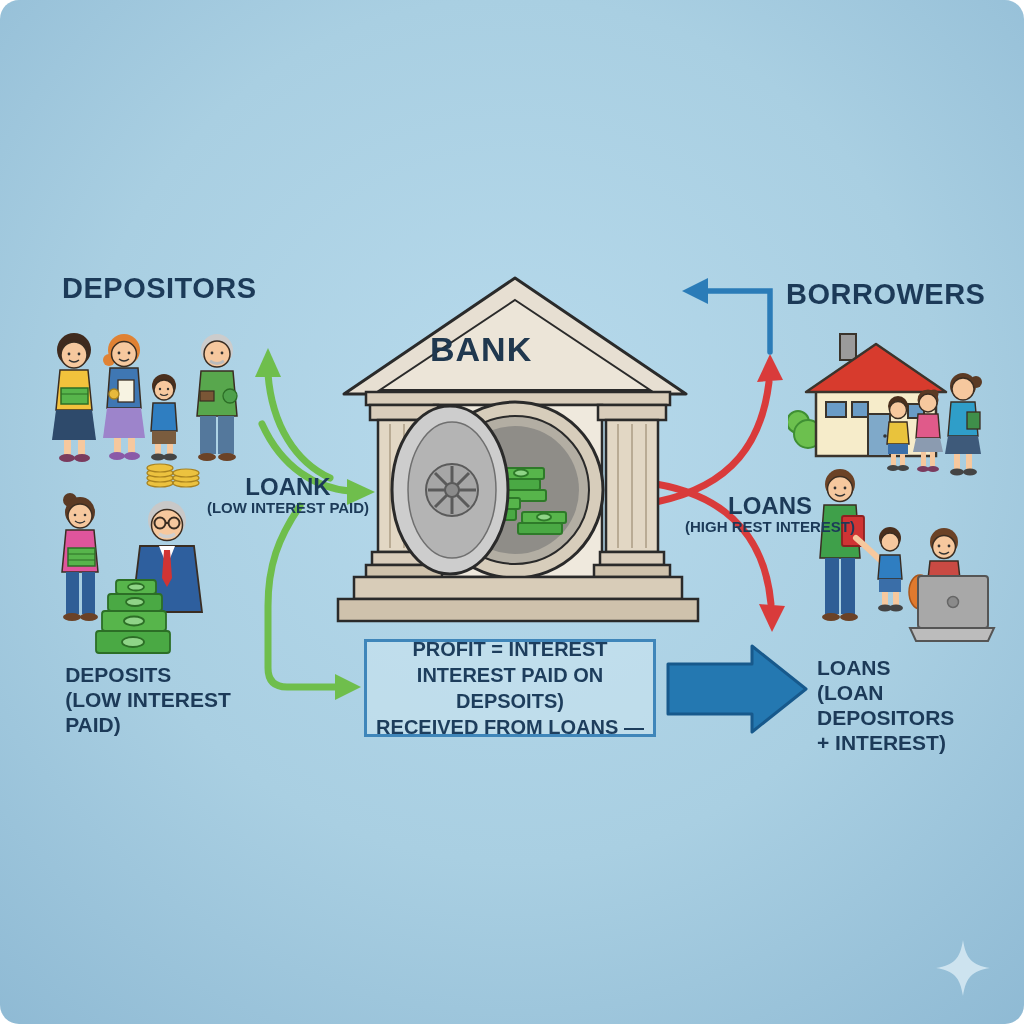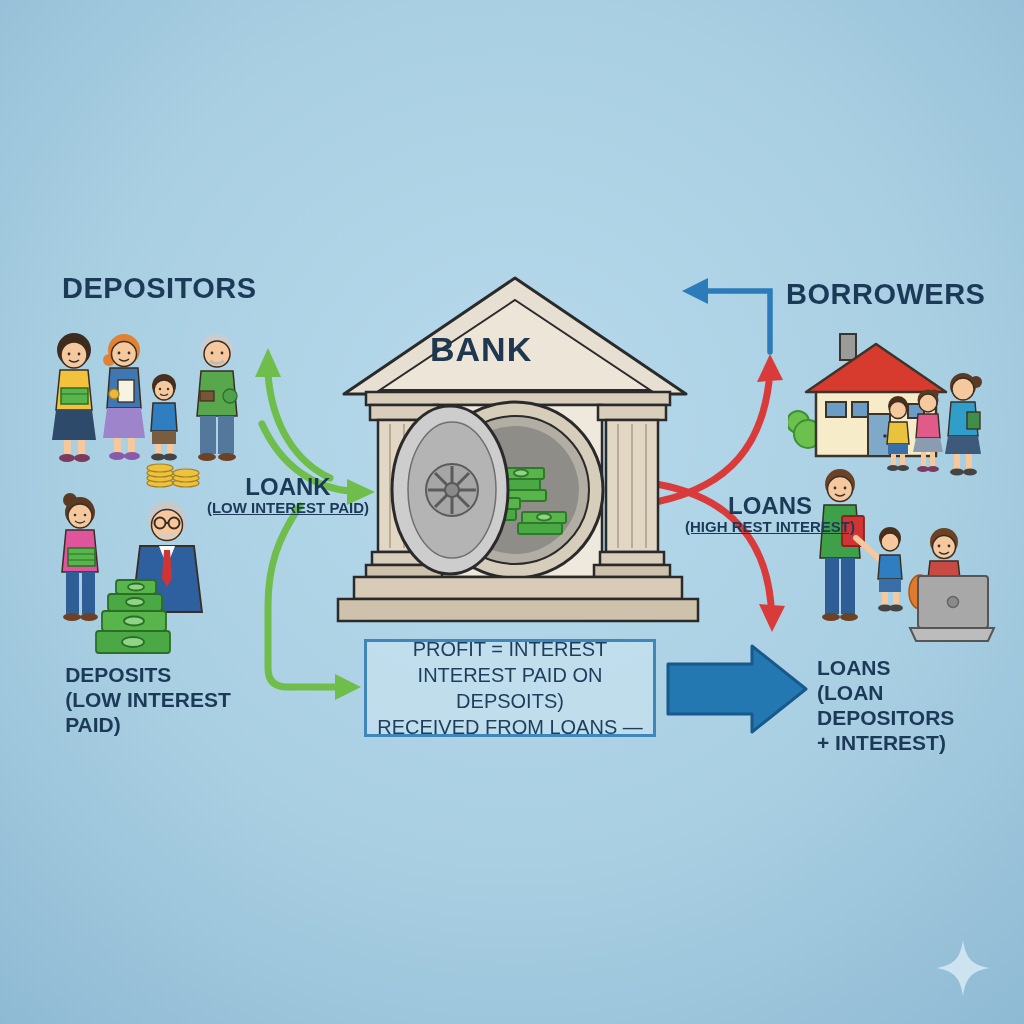--- a/index.html
+++ b/index.html
@@ -1,33 +1,34 @@
 <!DOCTYPE html>
 <html><head>
 <meta charset="utf-8">
 <style>
   html,body{margin:0;padding:0;}
   .canvas{
     position:relative;width:1024px;height:1024px;overflow:hidden;
     background:radial-gradient(circle at 50% 42%, #b7daec 0%, #a9cfe2 55%, #8fbad4 100%);
     font-family:"Liberation Sans", sans-serif;
     color:#1c3a58;
+    border-radius:19px;
   }
   .abs{position:absolute;}
   .hd{font-weight:700;font-size:29px;letter-spacing:.5px;color:#1c3a58;}
   .flowlbl{font-weight:700;text-align:center;color:#1c3a58;transform:translateX(-50%);}
   .flowlbl .t{font-size:24px;line-height:24px;}
-  .flowlbl .s{font-size:15px;line-height:18px;text-decoration:underline;}
+  .flowlbl .s{font-size:15px;line-height:18px;}
   .caption{font-weight:700;font-size:21px;line-height:25px;color:#1c3a58;transform:translateX(-50%);}
   .bankword{font-weight:700;font-size:34px;letter-spacing:1px;color:#20384f;}
   .profitbox{
     left:364px;top:639px;width:292px;height:98px;box-sizing:border-box;
     border:3px solid #3f86ba;background:rgba(205,229,241,.55);
     display:flex;flex-direction:column;justify-content:center;
-    font-weight:400;font-size:20px;line-height:26px;text-align:center;color:#1d3d5c;
+    font-weight:700;font-size:20px;line-height:26px;text-align:center;color:#1d3d5c;
   }
   svg{display:block;}
 </style>
 </head>
 <body>
 
 <div class="canvas">
 
   <svg class="abs" style="left:0;top:0" width="1024" height="1024" viewBox="0 0 1024 1024">
 

